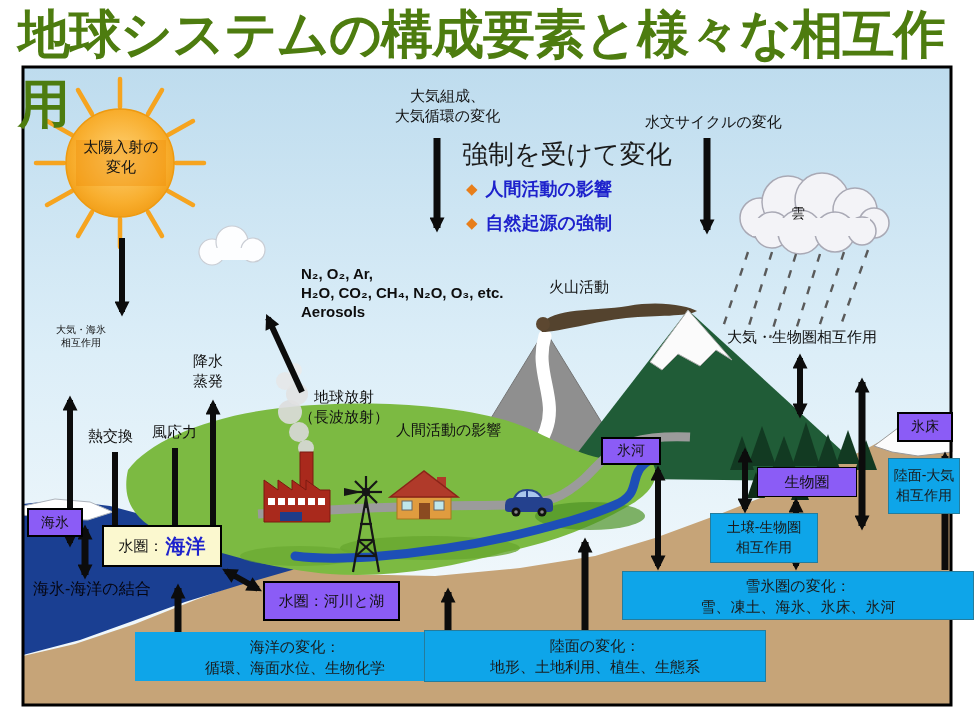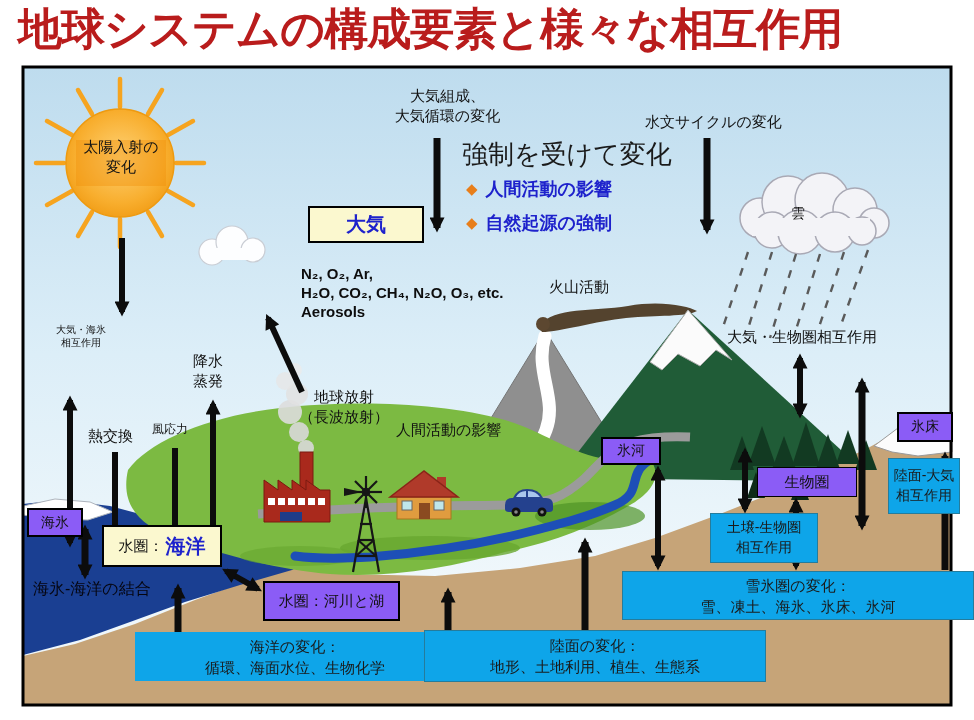--- a/index.html
+++ b/index.html
@@ -8,22 +8,22 @@
   #scene{position:absolute;left:0;top:0;z-index:1;}
   .lbl{position:absolute;z-index:3;color:#111;white-space:pre-line;line-height:1.32;font-size:14px;}
   .ctr{text-align:center;}
   .box{position:absolute;z-index:3;display:flex;align-items:center;justify-content:center;
        background:#8b5cf6;border:2px solid #000;font-size:14px;color:#111;}
   .ybox{background:#FBF8CF;}
   .panel{position:absolute;z-index:3;background:#0ea5e9;border:1px solid rgba(80,50,15,.35);
          display:flex;align-items:center;justify-content:center;text-align:center;
          color:#1a1a1a;font-size:15px;white-space:pre-line;line-height:1.4;margin-left:20px;}
   .blue{color:#1E22CC;font-weight:bold;}
-  #title{position:absolute;left:18px;top:0px;width:950px;z-index:3;font-size:44px;font-weight:800;
-         letter-spacing:-1px;color:#b91c1c;}
+  #title{position:absolute;left:18px;top:0px;width:950px;z-index:3;font-size:52px;font-weight:800;
+         letter-spacing:-1px;color:#4d7c0f;}
   #forced{position:absolute;left:462px;top:137px;z-index:3;font-size:26px;color:#1a1a1a;}
   .bullet{position:absolute;z-index:3;display:flex;align-items:center;gap:8px;}
   .bullet .dia{color:#E87E1A;font-size:15px;}
   .bullet .bt{color:#1E22CC;font-weight:bold;font-size:18px;}
   #gases{position:absolute;left:301px;top:264px;z-index:3;font-weight:bold;font-size:15px;
          color:#0d0d0d;line-height:1.28;}
   #sun-label{position:absolute;left:68px;top:137px;width:106px;z-index:3;text-align:center;
              font-size:15px;color:#131313;}
 </style>
 </head>
@@ -244,39 +244,36 @@
 <div id="forced">強制を受けて変化</div>
 <div class="bullet" style="left:466px;top:177px;">
   <span class="dia">◆</span>
   <span class="bt">人間活動の影響</span>
 </div>
 <div class="bullet" style="left:466px;top:211px;">
   <span class="dia">◆</span>
   <span class="bt">自然起源の強制</span>
 </div>
 
-<div class="box ybox" style="left:308px;top:206px;width:112px;height:33px;">
-  <span class="blue" style="font-size:20px;">大気</span>
-</div>
 
 <div id="gases">
   <div>N₂, O₂,  Ar,</div>
   <div>H₂O, CO₂, CH₄, N₂O, O₃, etc.</div>
   <div>Aerosols</div>
 </div>
 
 <div class="lbl" style="left:549px;top:277px;font-size:15px;">火山活動</div>
 <div class="lbl" style="left:791px;top:204px;">雲</div>
 
 <div class="lbl ctr" style="left:26px;top:323px;width:110px;font-size:10px;">大気・海氷
 相互作用</div>
 <div class="lbl ctr" style="left:182px;top:351px;width:52px;font-size:15px;">降水
 蒸発</div>
 <div class="lbl" style="left:88px;top:426px;font-size:15px;">熱交換</div>
-<div class="lbl" style="left:152px;top:422px;font-size:12px;">風応力</div>
+<div class="lbl" style="left:152px;top:422px;font-size:15px;">風応力</div>
 <div class="lbl ctr" style="left:288px;top:387px;width:112px;font-size:15px;">地球放射
 （長波放射）</div>
 <div class="lbl" style="left:396px;top:420px;font-size:15px;">人間活動の影響</div>
 <div class="lbl" style="left:727px;top:327px;font-size:15px;">大気・生物圏相互作用</div>
 
 <div class="box" style="left:897px;top:412px;width:52px;height:26px;">
   <span>氷床</span>
 </div>
 <div class="box" style="left:601px;top:437px;width:56px;height:24px;">
   <span>氷河</span>

